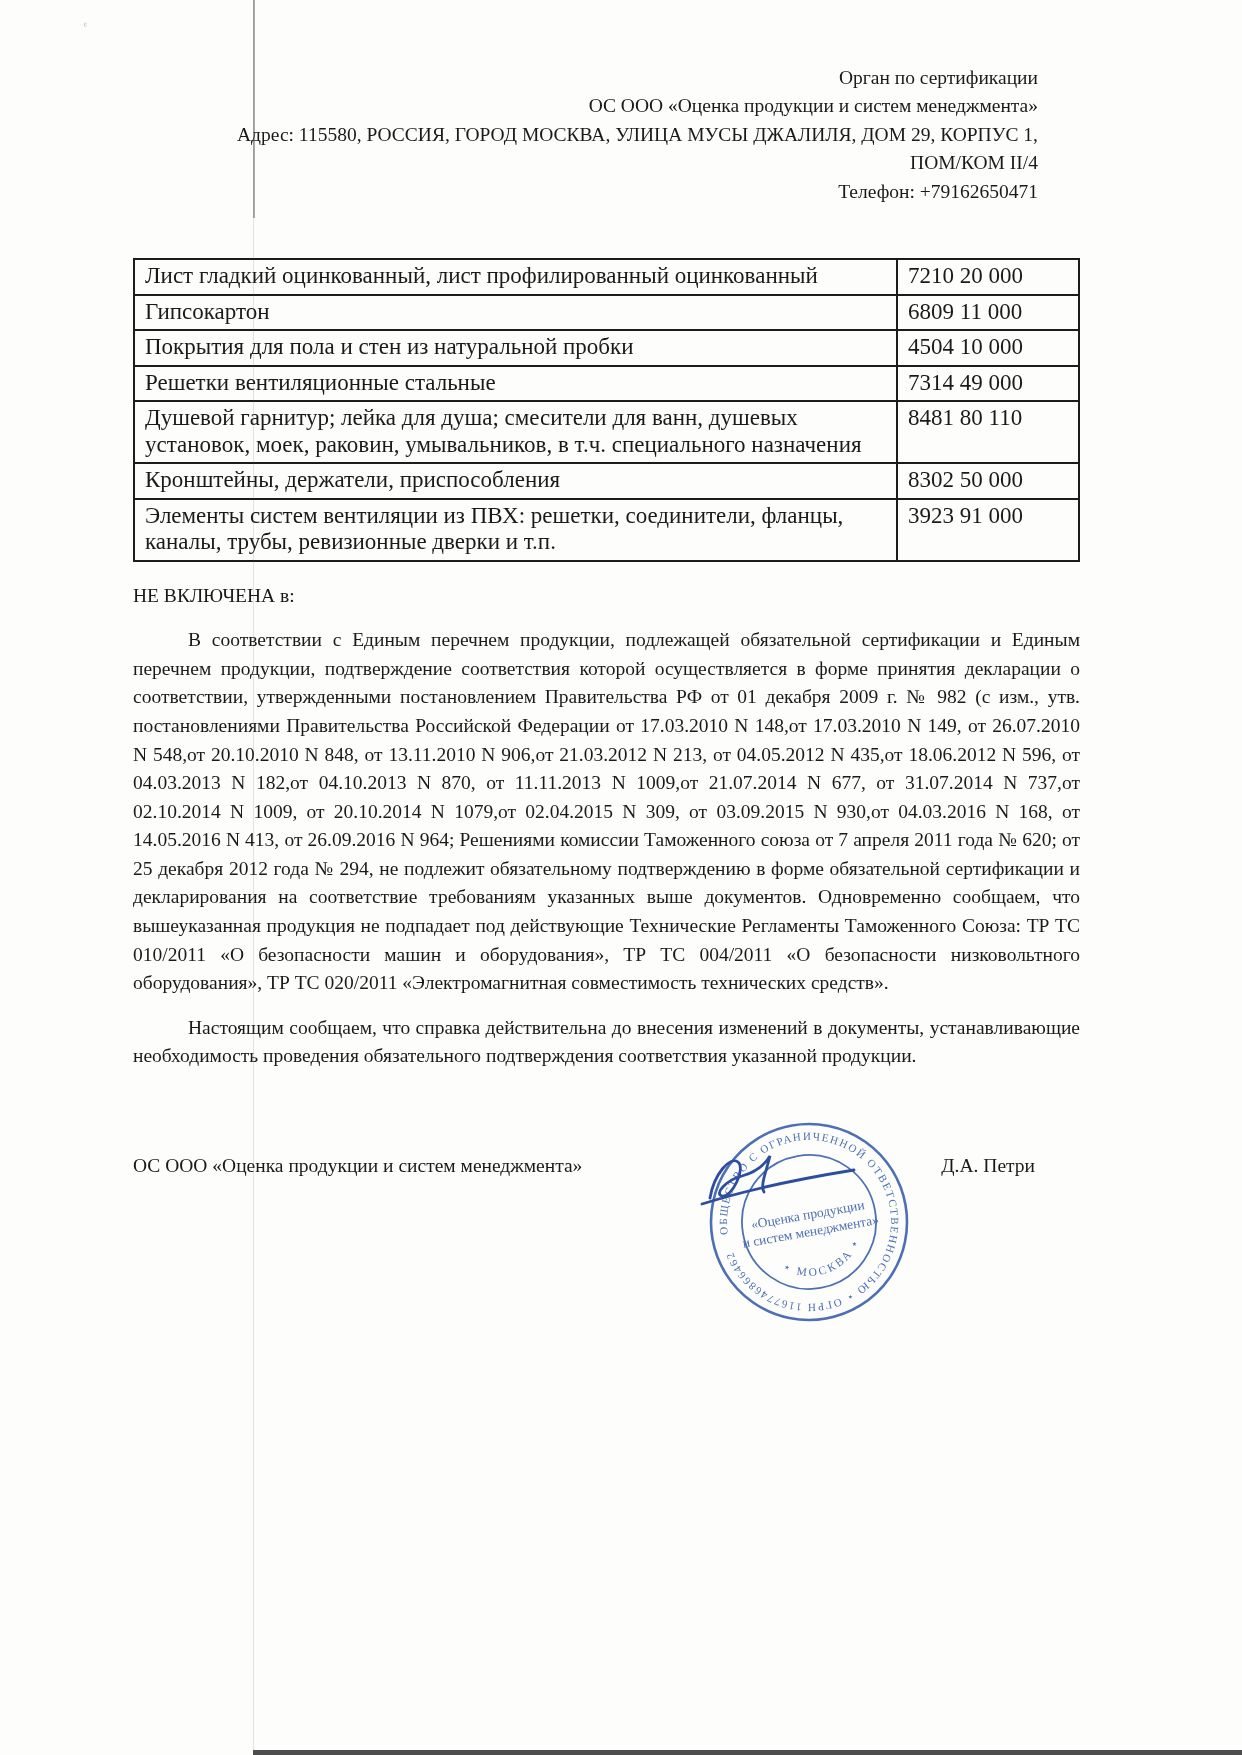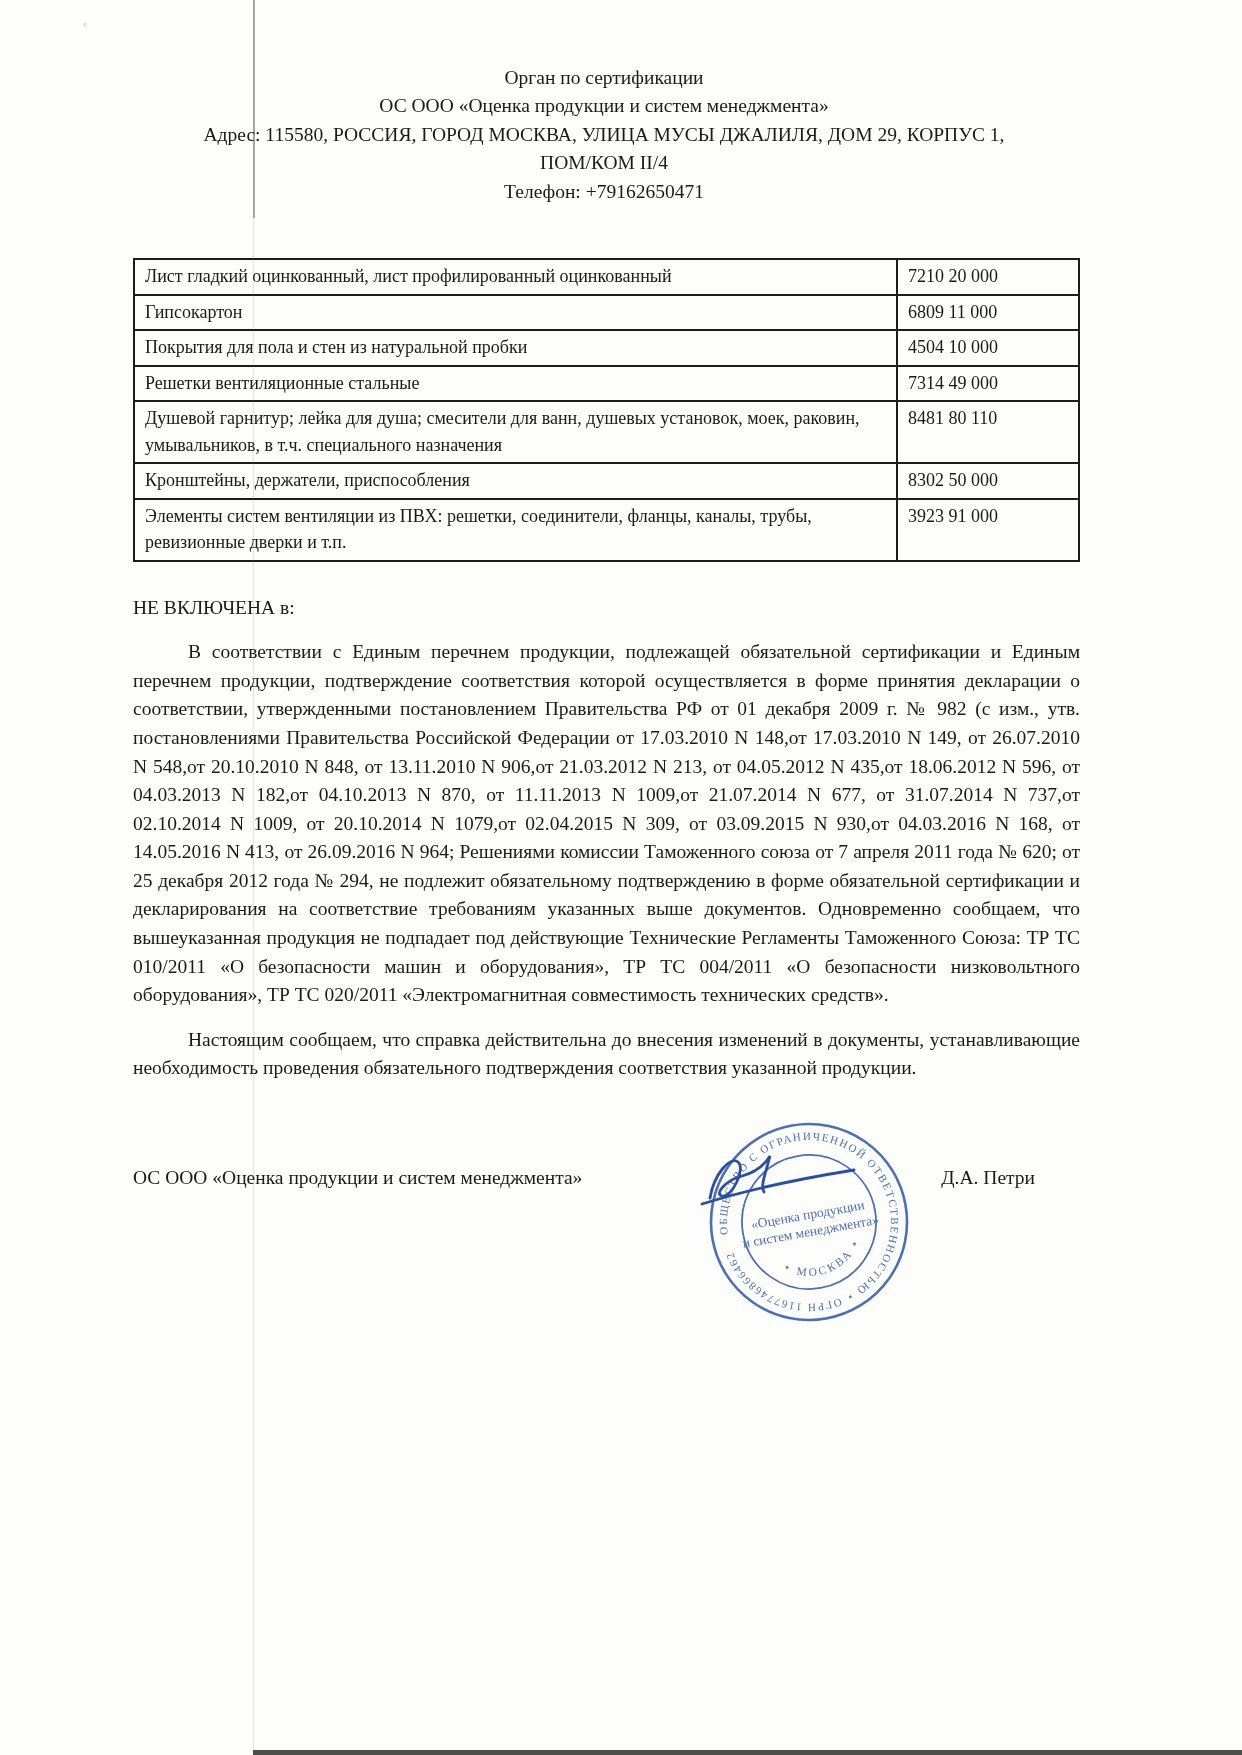--- a/index.html
+++ b/index.html
@@ -15,44 +15,44 @@
   
   .fold-line { position:absolute; left:253px; top:0; width:1px; height:100%; background:rgba(110,110,110,0.18); }
   .fold-line-top { position:absolute; left:253px; top:0; width:2px; height:218px; background:rgba(70,70,70,0.45); }
   .scan-bottom-edge { position:absolute; left:253px; right:0; bottom:0; height:5px; background:#4d4d4d; }
   .smudge { position:absolute; left:84px; top:18px; color:rgba(120,120,120,0.55); font-size:13px; transform:rotate(-12deg); }
 
   .doc-header {
     padding-top:64px;
     margin-left:170px;
     margin-right:204px;
-    text-align:center;
+    text-align:right;
     font-size:19.5px;
     line-height:28.4px;
     white-space:nowrap;
   }
 
   table.codes-table {
     border-collapse:collapse;
     margin:52px 0 0 133px;
     width:947px;
-    font-size:18px;
+    font-size:23px;
     line-height:26.5px;
     table-layout:fixed;
   }
   table.codes-table td {
     border:2px solid #1c1c1c;
     padding:3px 10px 4px 10px;
     vertical-align:top;
   }
   td.c-name { width:auto; }
   td.c-code { width:160px; }
 
   .body-text { margin:0 162px 0 133px; font-size:19.5px; line-height:28.6px; }
-  .not-included { margin-top:32px; }
+  .not-included { margin-top:20px; }
   p.para { margin:16px 0 0 0; text-align:justify; text-indent:55px; }
 
   .sign-row {
     margin:84px 207px 0 133px;
     display:flex;
     justify-content:space-between;
     align-items:flex-start;
     font-size:19.5px;
   }
 

